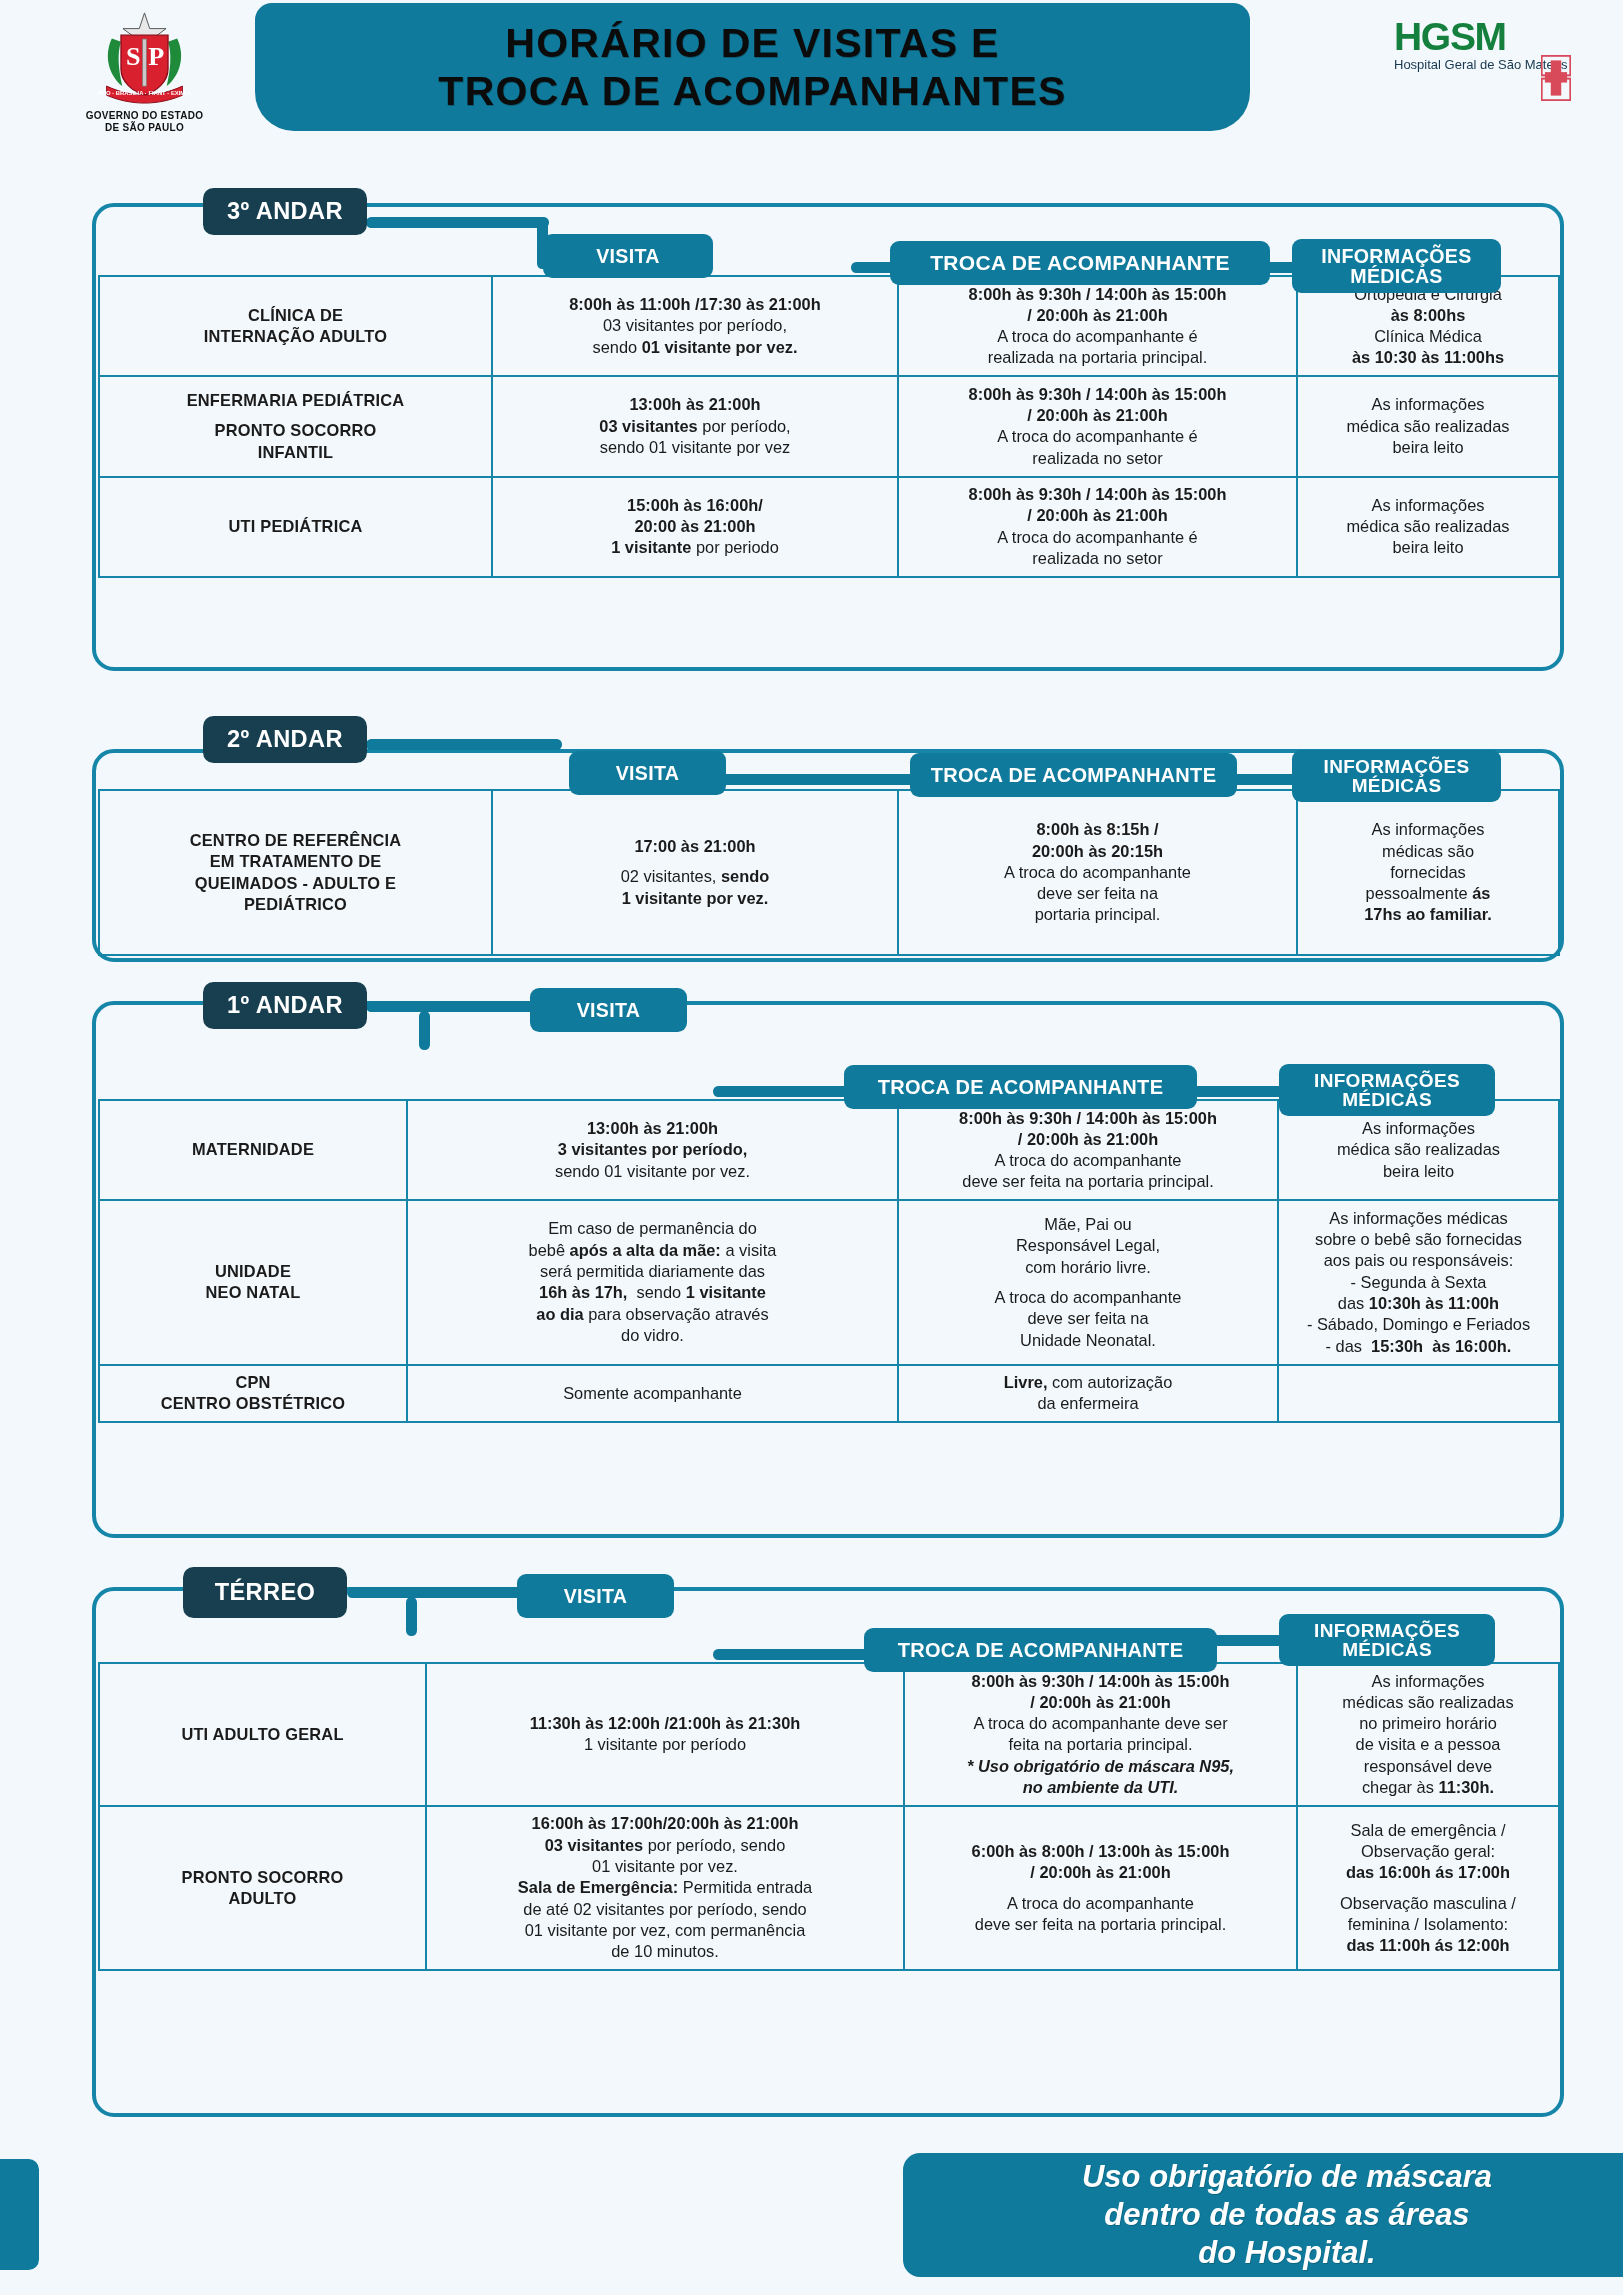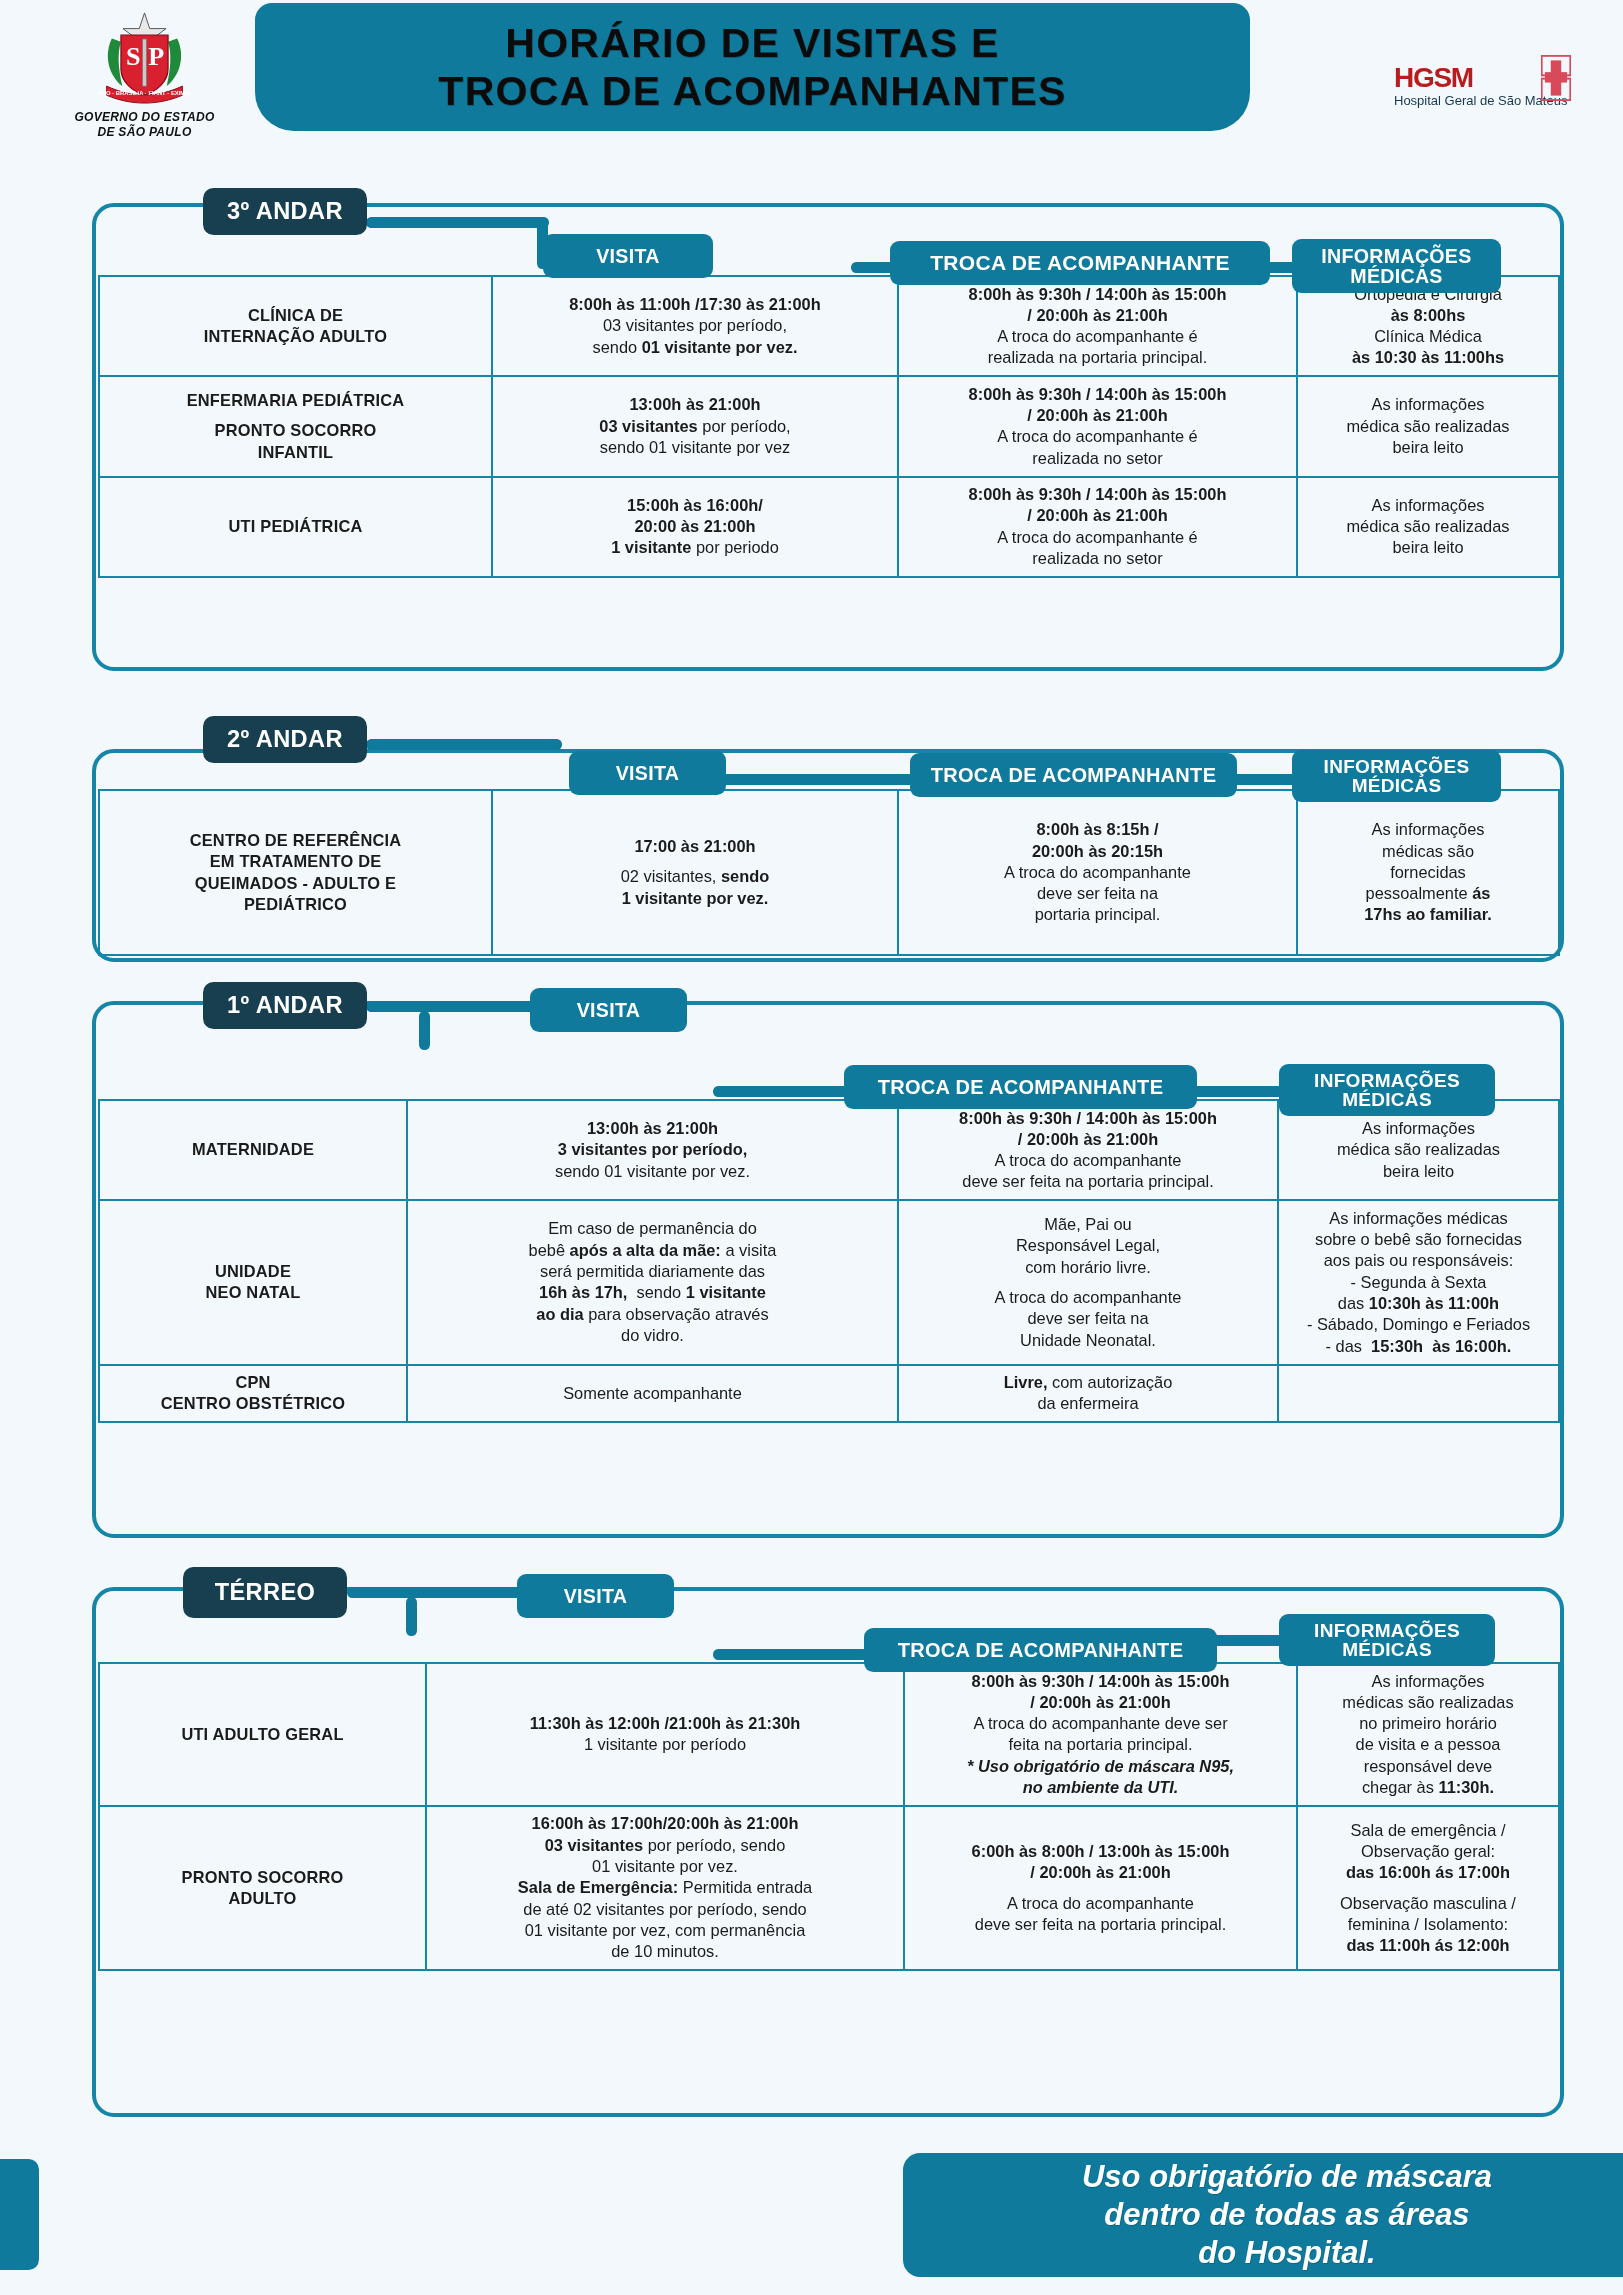--- a/index.html
+++ b/index.html
@@ -15,34 +15,34 @@
     width:1623px;height:2295px;position:relative;
     font-family:"Liberation Sans", sans-serif;
     color:var(--ink);
     overflow:hidden;
   }
 
   
   #header{position:absolute;left:0;top:0;width:1623px;height:164px;}
   #sp-logo{position:absolute;left:56px;top:9.2px;width:177px;height:131px;text-align:center;}
   #sp-logo .crest{width:105px;height:98px;margin:0 auto;position:relative;}
-  #sp-logo .gov-text{font-size:12px;font-weight:700;letter-spacing:0.3px;line-height:1.25;color:#111;margin-top:2.6px;font-style:italic;}
+  #sp-logo .gov-text{font-size:10px;font-weight:700;letter-spacing:0.3px;line-height:1.25;color:#111;margin-top:2.6px;}
   #title-panel{
     position:absolute;left:255px;top:3.3px;width:995px;height:128px;
     background:var(--teal);
     border-radius:17px 17px 39px 39px;
     display:flex;flex-direction:column;align-items:center;justify-content:center;
   }
   #title-panel .tline{
     font-size:41px;font-weight:700;letter-spacing:1.3px;color:#0b0b0b;
     font-stretch:condensed;line-height:1.18;text-align:center;
     text-shadow:0.7px 0.7px 0 rgba(0,0,0,.25);
   }
   #hgsm-logo{position:absolute;left:1394px;top:18.3px;width:183px;height:98px;text-align:left;}
-  #hgsm-logo .hg{font-size:28px;font-weight:700;color:#b91c1c;letter-spacing:-1.3px;line-height:.95;margin-top:47px;}
+  #hgsm-logo .hg{font-size:39px;font-weight:700;color:#15803d;letter-spacing:-1.3px;line-height:.95;}
   #hgsm-logo .hsub{font-size:13px;color:#17384f;font-weight:400;margin-top:1.3px;}
   #hgsm-logo .cross{position:absolute;right:6.5px;top:37px;width:30px;height:46px;}
 
   
   .floor{position:absolute;}
   .frame{
     position:absolute;border:4.6px solid var(--line);
     border-radius:22px;background:transparent;
   }
   .tag{

